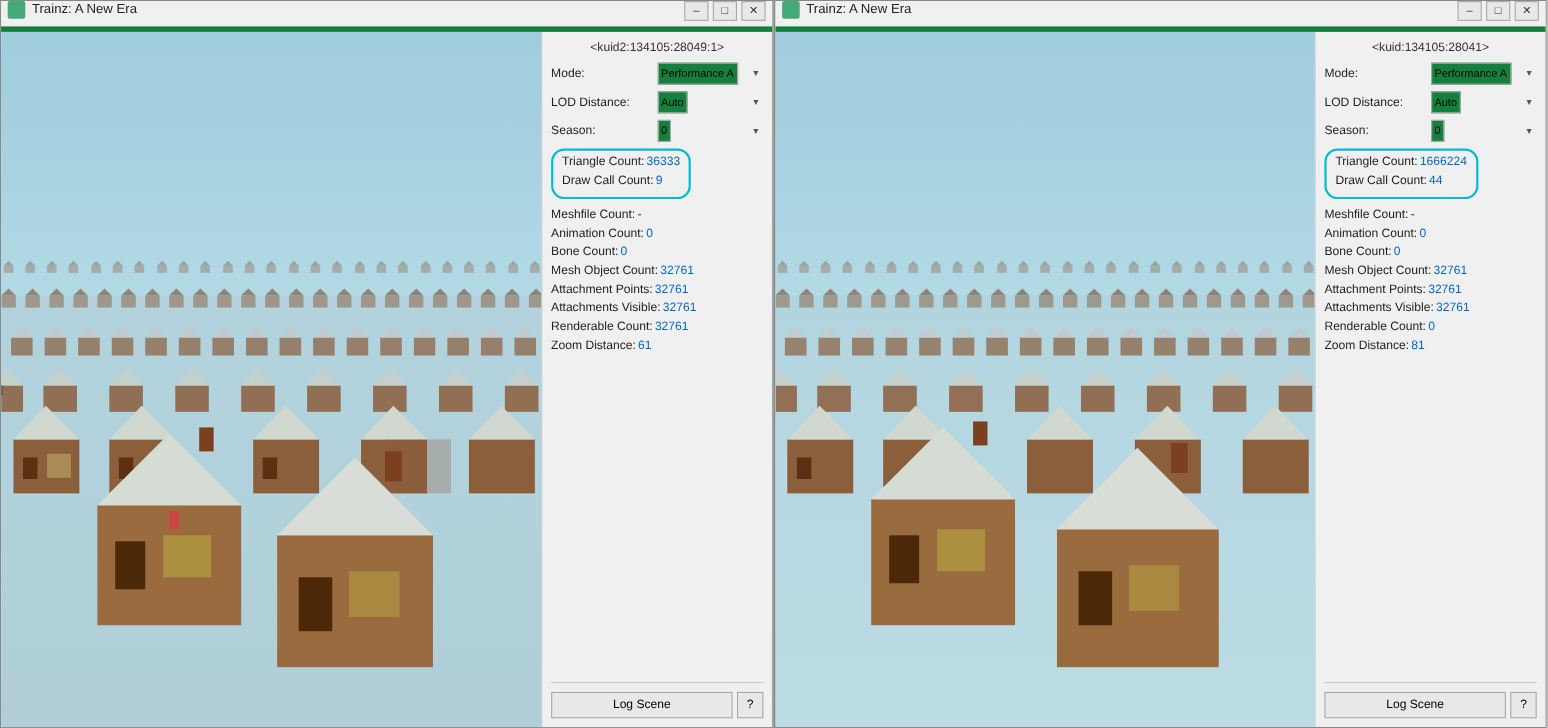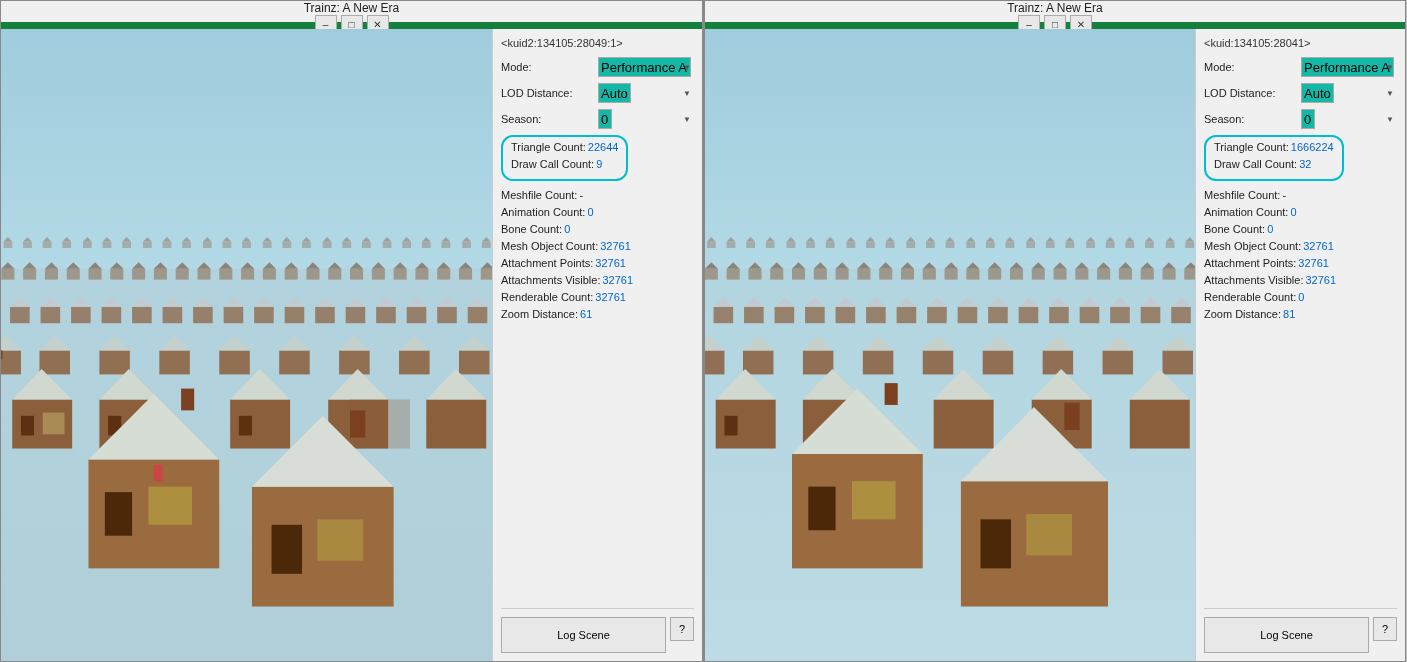--- a/index.html
+++ b/index.html
@@ -19,27 +19,25 @@
       height: 662px;
       background: #f0f0f0;
       border: 1px solid #888;
       position: relative;
     }
     .window + .window {
       border-left: 2px solid #888;
     }
     .title-bar {
       display: flex;
-      align-items: center;
       height: 28px;
       background: #f0f0f0;
-      border-bottom: 7px solid #15803d;
+      border-bottom: 5px solid #15803d;
       padding: 0 6px;
       flex-shrink: 0;
-      flex-direction: column;
     }
     .title-bar-icon {
       width: 16px;
       height: 16px;
       margin-right: 6px;
       background: #4a7;
       border-radius: 2px;
     }
     .title-bar-text {
       flex: 1;
@@ -88,37 +86,38 @@
       border-left: 1px solid #ccc;
       display: flex;
       flex-direction: column;
       padding: 8px;
     }
     .kuid {
       font-size: 11px;
       color: #333;
       margin-bottom: 8px;
       font-weight: normal;
+      text-align: center;
     }
     .field-row {
       display: flex;
       align-items: center;
       margin-bottom: 6px;
     }
     .field-label {
       width: 97px;
       font-size: 11px;
       color: #222;
     }
     .field-select {
       flex: 1;
       height: 20px;
-      font-size: 13px;
+      font-size: 10px;
       border: 1px solid #aaa;
-      background: #14b8a6;
+      background: #15803d;
       padding: 0 2px;
       appearance: none;
       -webkit-appearance: none;
       position: relative;
       cursor: pointer;
     }
     .select-wrapper {
       flex: 1;
       position: relative;
     }
@@ -155,21 +154,21 @@
 
     .panel-footer {
       margin-top: auto;
       display: flex;
       gap: 4px;
       padding-top: 8px;
       border-top: 1px solid #ccc;
     }
     .log-btn {
       flex: 1;
-      height: 36px;
+      height: 24px;
       background: #e8e8e8;
       border: 1px solid #aaa;
       font-size: 11px;
       cursor: pointer;
     }
     .help-btn {
       width: 24px;
       height: 24px;
       background: #e8e8e8;
       border: 1px solid #aaa;
@@ -448,21 +447,21 @@
           <select class="field-select">
             <option>0</option>
           </select>
         </div>
       </div>
 
       <div class="highlight-group">
         <div class="highlight-box">
           <div class="stat-row">
             <span class="stat-label">Triangle Count:</span>
-            <span class="stat-value-blue">22644</span>
+            <span class="stat-value-blue">36333</span>
           </div>
           <div class="stat-row">
             <span class="stat-label">Draw Call Count:</span>
             <span class="stat-value-blue">9</span>
           </div>
         </div>
       </div>
 
       <div class="stat-row">
         <span class="stat-label">Meshfile Count:</span>
@@ -764,21 +763,21 @@
       </div>
 
       <div class="highlight-group">
         <div class="highlight-box">
           <div class="stat-row">
             <span class="stat-label">Triangle Count:</span>
             <span class="stat-value-blue">1666224</span>
           </div>
           <div class="stat-row">
             <span class="stat-label">Draw Call Count:</span>
-            <span class="stat-value-blue">32</span>
+            <span class="stat-value-blue">44</span>
           </div>
         </div>
       </div>
 
       <div class="stat-row">
         <span class="stat-label">Meshfile Count:</span>
         <span class="stat-value-normal">-</span>
       </div>
 
       <div class="stat-row">

